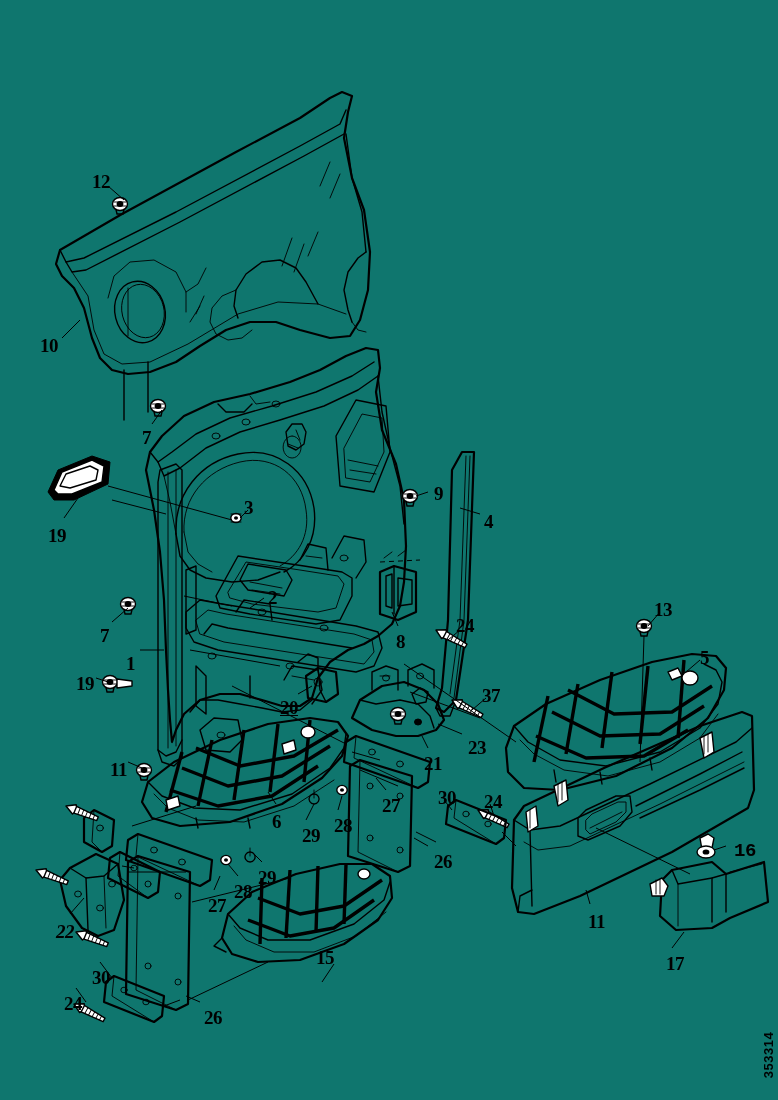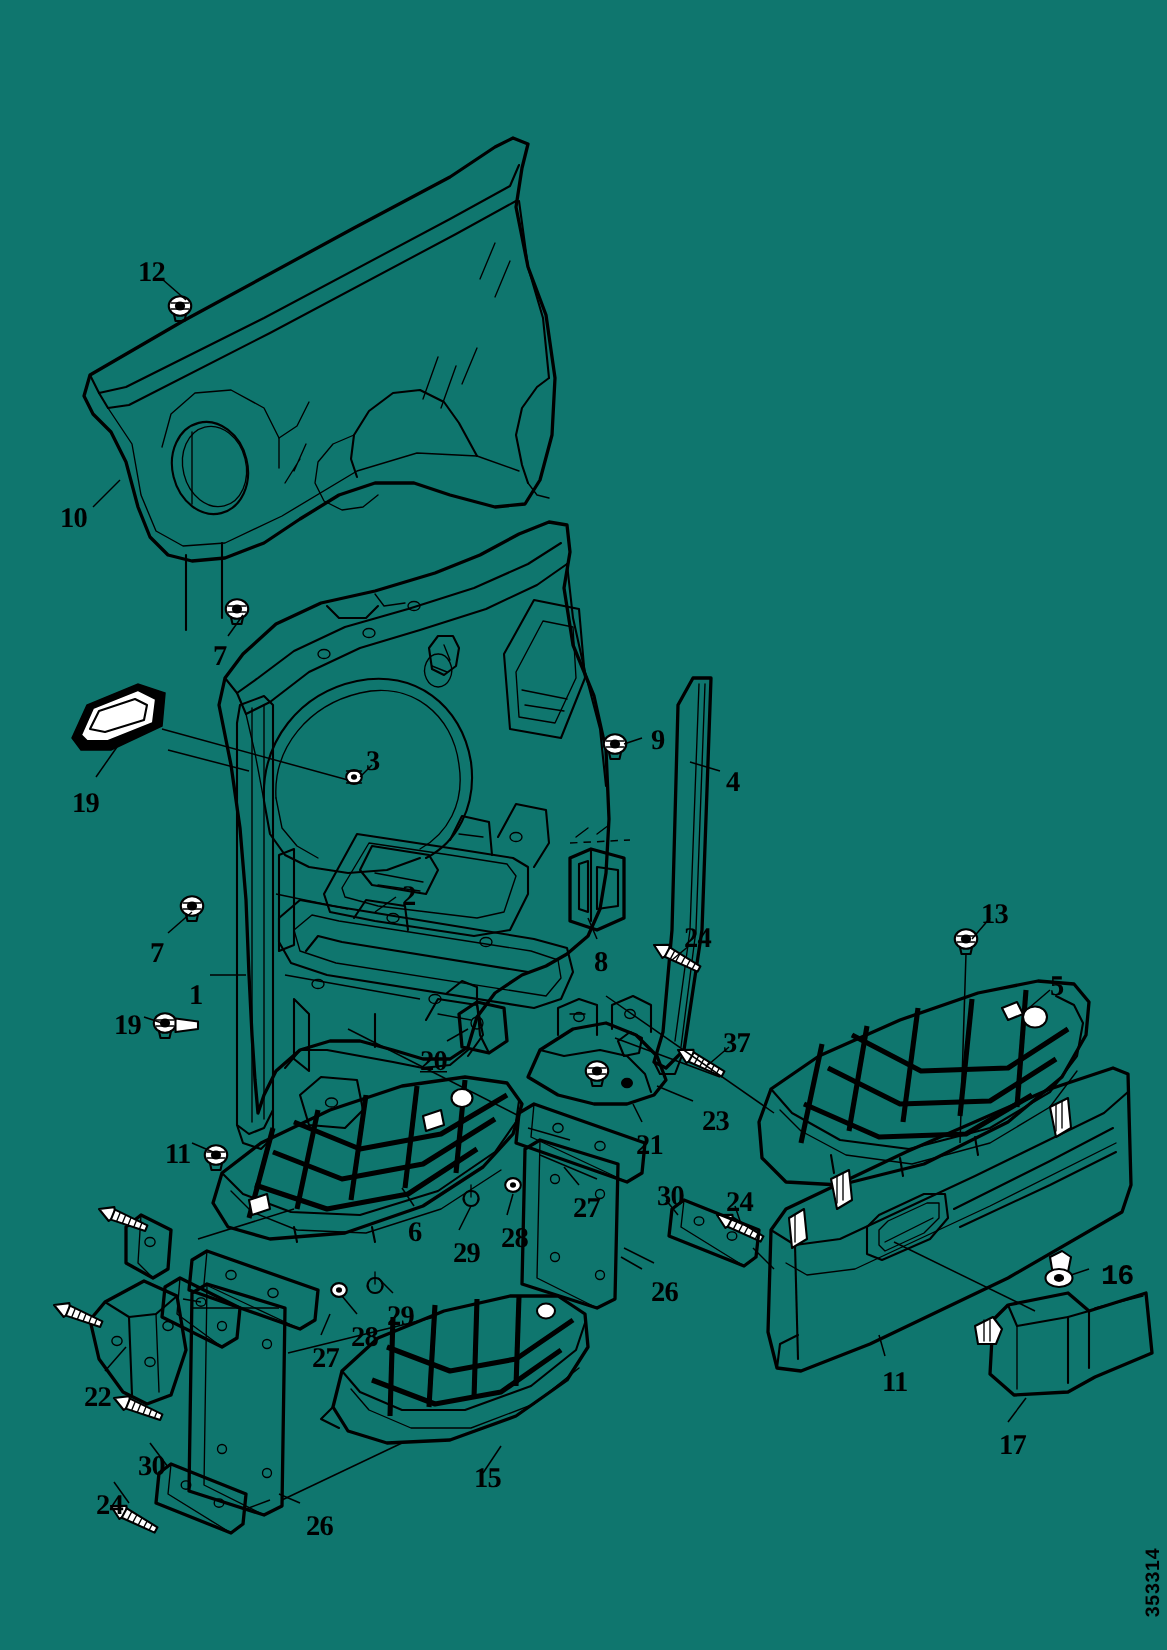--- a/index.html
+++ b/index.html
@@ -541,25 +541,25 @@
   <div class="callout" style="left:438px; top:788px;">30</div>
   <div class="callout" style="left:484px; top:792px;">24</div>
   <div class="callout" style="left:272px; top:812px;">6</div>
   <div class="callout" style="left:302px; top:826px;">29</div>
   <div class="callout" style="left:334px; top:816px;">28</div>
   <div class="callout" style="left:734px; top:842px;font-family:Liberation Mono, monospace;">16</div>
   <div class="callout" style="left:434px; top:852px;">26</div>
   <div class="callout" style="left:258px; top:868px;">29</div>
   <div class="callout" style="left:234px; top:882px;">28</div>
   <div class="callout" style="left:208px; top:896px;">27</div>
-  <div class="callout" style="left:56px;  top:922px;">22</div>
+  <div class="callout" style="left:56px;  top:922px;font-style:italic;">22</div>
   <div class="callout" style="left:588px; top:912px;">11</div>
   <div class="callout" style="left:666px; top:954px;">17</div>
   <div class="callout" style="left:92px;  top:968px;">30</div>
-  <div class="callout" style="left:316px; top:976px;">15</div>
+  <div class="callout" style="left:316px; top:948px;">15</div>
   <div class="callout" style="left:64px;  top:994px;">24</div>
   <div class="callout" style="left:204px; top:1008px;">26</div>
 
   <div class="dwgwrap">
     <span>353314</span>
   </div>
 
 </div>
 
 </body></html>

